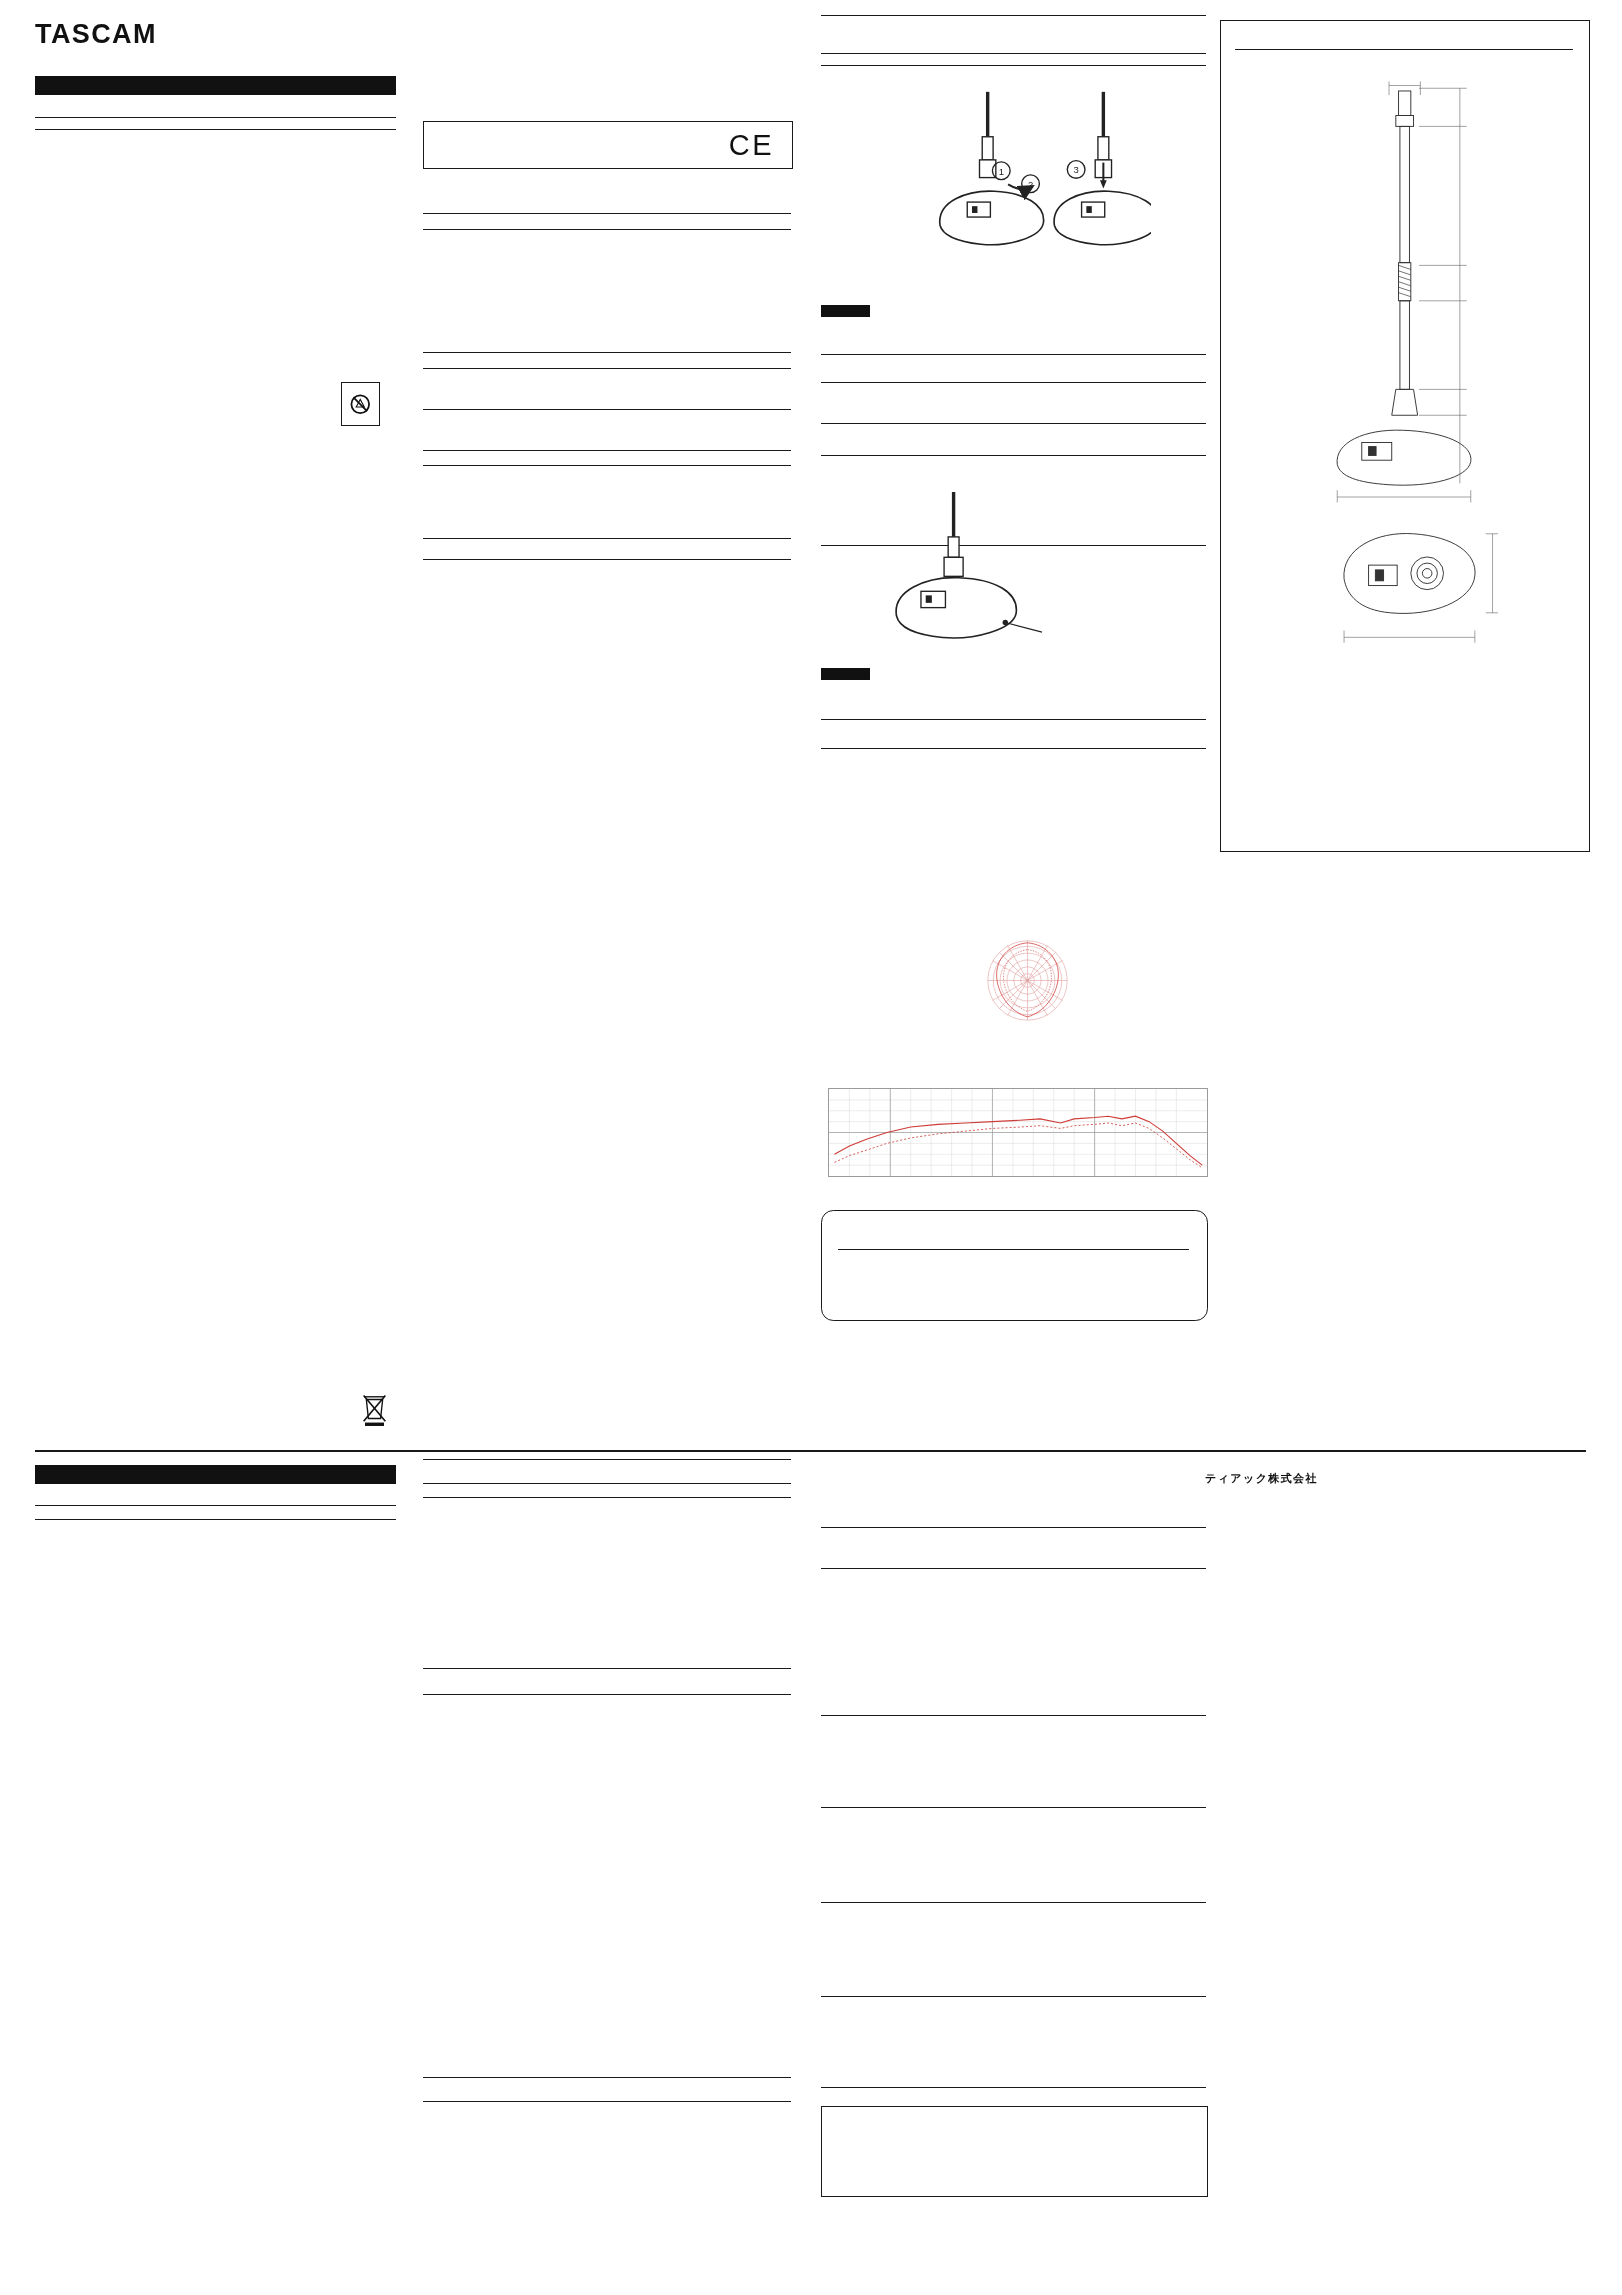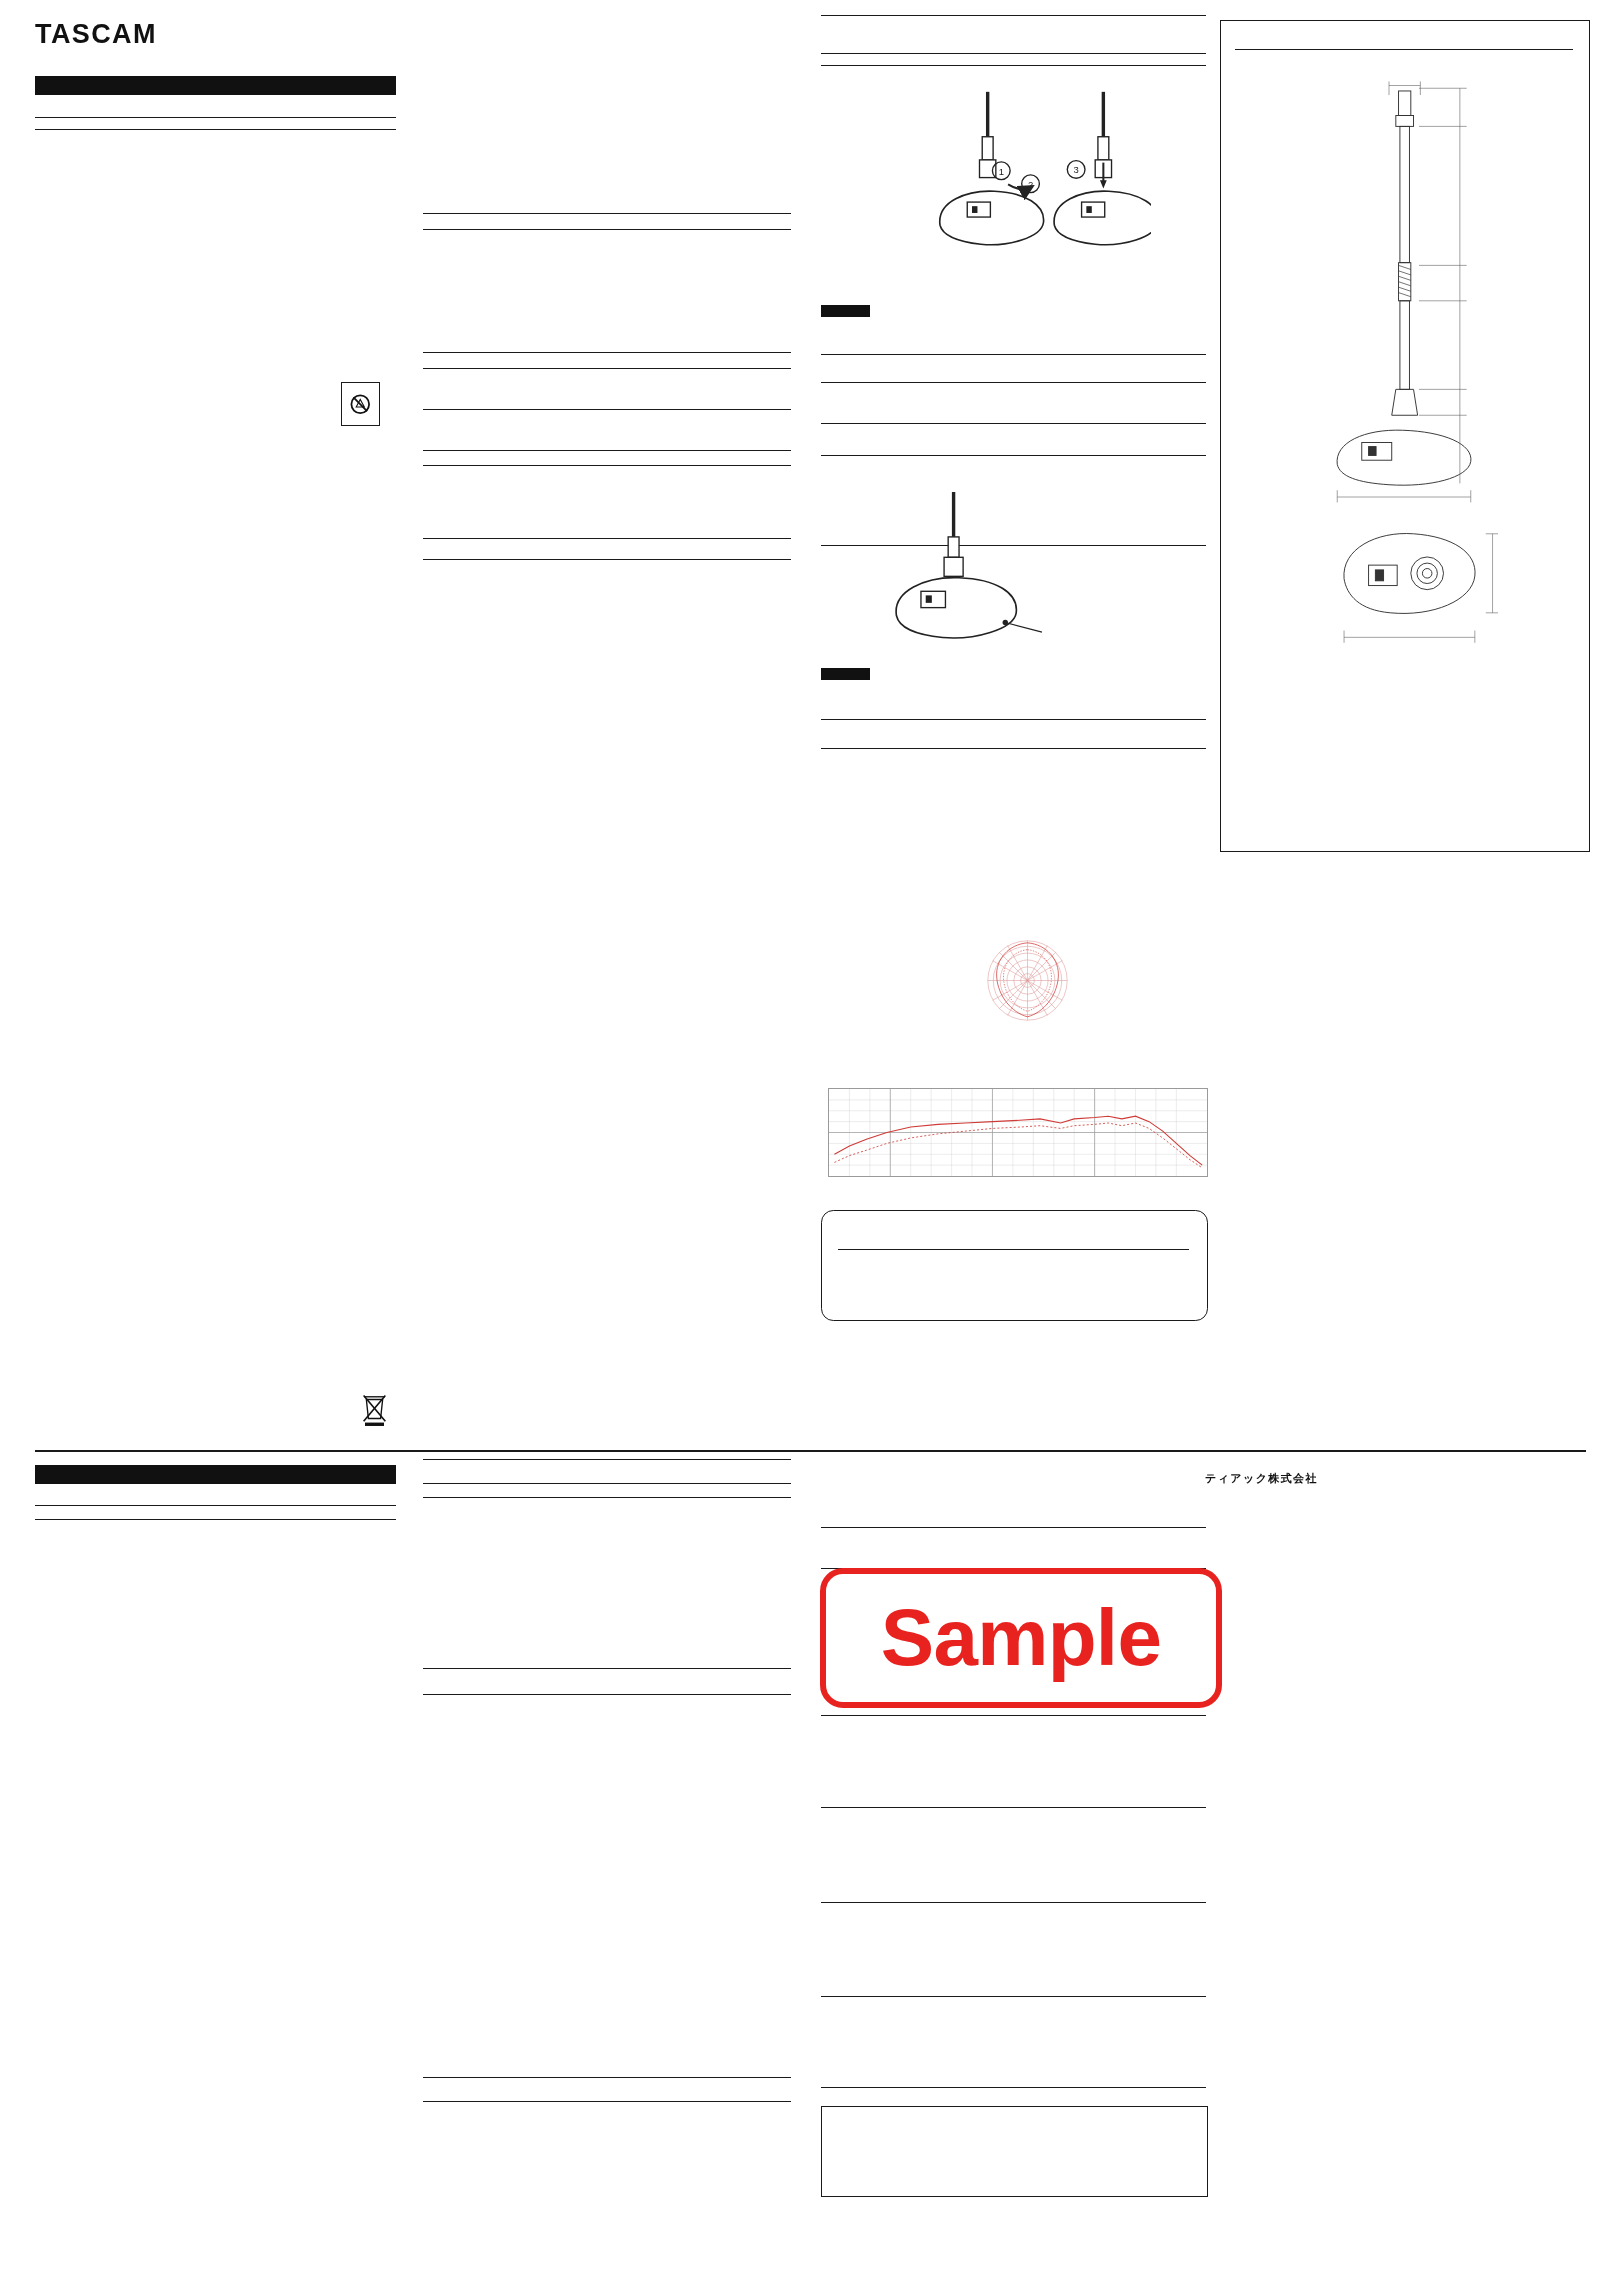--- a/index.html
+++ b/index.html
@@ -142,20 +142,23 @@
   <div class="rule" style="left:35px; top:129px; width:361px; height:1.4px;"></div>
 
   <div class="sym-box" style="left:341px; top:382px; width:37px; height:42px;">
     <svg width="24.5" height="24.5" viewBox="0 0 36 36">
       <circle cx="18" cy="18" r="13" fill="none" stroke="#111" stroke-width="2.6"></circle>
       <line x1="8" y1="8" x2="28" y2="28" stroke="#111" stroke-width="2.6"></line>
       <path d="M12 22 L18 11 L24 22 Z" fill="none" stroke="#111" stroke-width="1.6"></path>
     </svg>
   </div>
 
+  <div class="ce-box">
+    <div class="ce-mark">CE</div>
+  </div>
 
   <div class="rule" style="left:423px; top:213px; width:368px; height:1.4px;"></div>
   <div class="rule" style="left:423px; top:229px; width:368px; height:1.4px;"></div>
   <div class="rule" style="left:423px; top:352px; width:368px; height:1.4px;"></div>
   <div class="rule" style="left:423px; top:368px; width:368px; height:1.4px;"></div>
   <div class="rule" style="left:423px; top:409px; width:368px; height:1.4px;"></div>
   <div class="rule" style="left:423px; top:450px; width:368px; height:1.4px;"></div>
   <div class="rule" style="left:423px; top:465px; width:368px; height:1.4px;"></div>
   <div class="rule" style="left:423px; top:538px; width:368px; height:1.4px;"></div>
   <div class="rule" style="left:423px; top:559px; width:368px; height:1.4px;"></div>
@@ -374,18 +377,15 @@
   <div class="rule" style="left:821px; top:1568px; width:385px; height:1.4px;"></div>
   <div class="rule" style="left:821px; top:1715px; width:385px; height:1.4px;"></div>
   <div class="rule" style="left:821px; top:1807px; width:385px; height:1.4px;"></div>
   <div class="rule" style="left:821px; top:1902px; width:385px; height:1.4px;"></div>
   <div class="rule" style="left:821px; top:1996px; width:385px; height:1.4px;"></div>
   <div class="rule" style="left:821px; top:2087px; width:385px; height:1.4px;"></div>
   <div class="boxline" style="left:821px; top:2106px; width:385px; height:89px;"></div>
 
   <div class="jp-company">ティアック株式会社</div>
 
-  <div class="sample-stamp">
-    <span>Sample</span>
-  </div>
 
 </div>
 
 
 </body></html>

